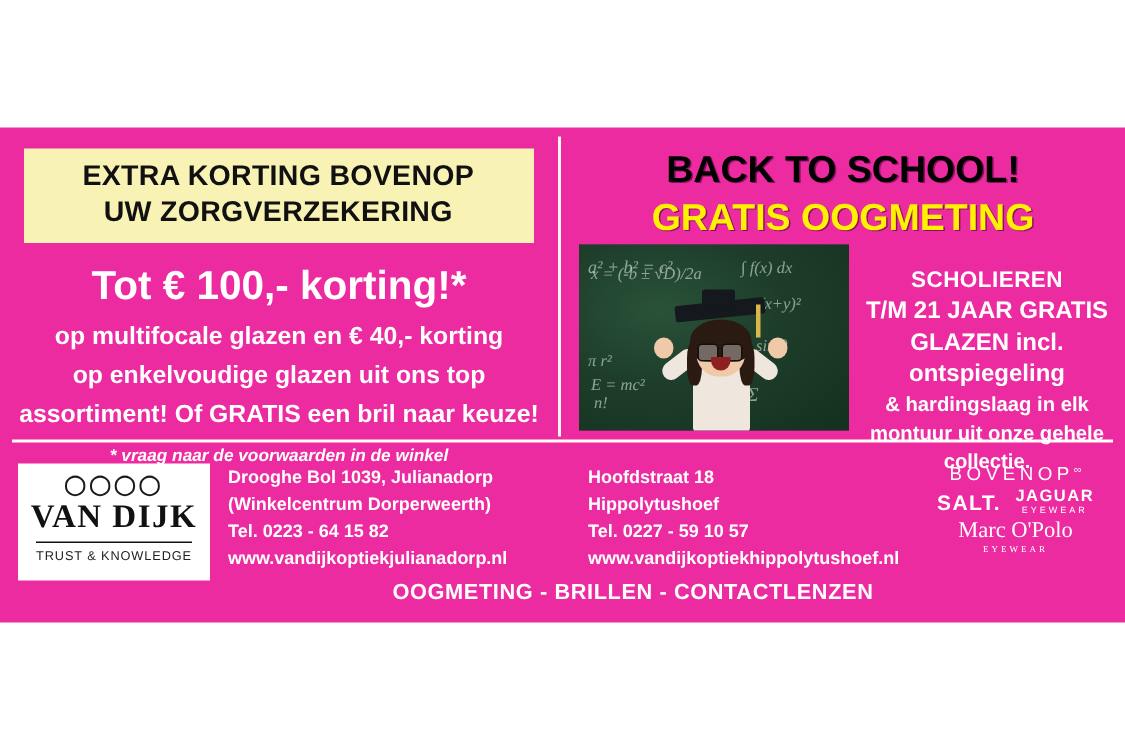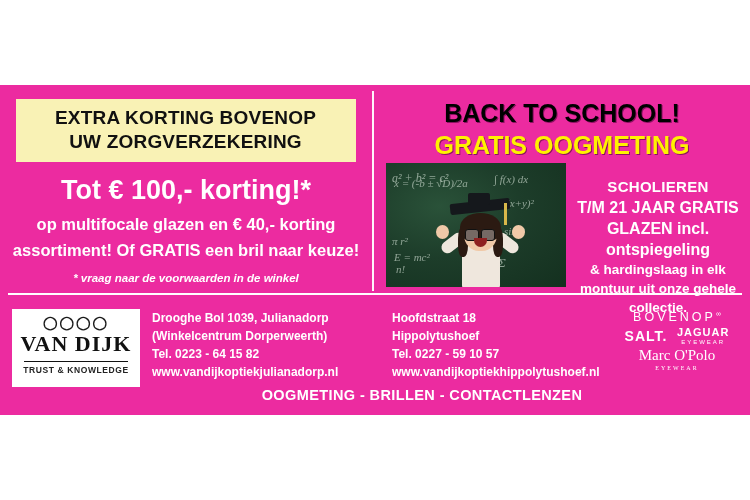--- a/index.html
+++ b/index.html
@@ -307,21 +307,20 @@
   }
   .logo-rule {
     width: 104px; height: 1px;
     background: #111;
     margin: 4px auto 3px auto;
   }
   .logo-tag {
     font-size: 8.5px;
     letter-spacing: 0.6px;
     color: #222;
-    font-weight: bold;
   }
 
   .addr {
     position: absolute;
     color: #ffffff;
     font-size: 12px;
     line-height: 18px;
     font-weight: bold;
   }
   .addr.a1 { left: 152px; top: 12px; width: 230px; }
@@ -396,20 +395,21 @@
   <div class="top">
 
     <div class="half-left">
       <div class="yellow-band">
         <span class="l1">EXTRA KORTING BOVENOP</span>
         <span class="l2">UW ZORGVERZEKERING</span>
       </div>
       <div class="left-body">
         <div class="price">Tot € 100,- korting!*</div>
         <div class="line">op multifocale glazen en € 40,- korting</div>
+        <div class="line">op enkelvoudige glazen uit ons top</div>
         <div class="line">assortiment! Of GRATIS een bril naar keuze!</div>
         <div class="small">* vraag naar de voorwaarden in de winkel</div>
       </div>
     </div>
 
     <div class="divider-v"></div>
 
     <div class="half-right">
       <div class="bts">
         <div class="b1">BACK TO SCHOOL!</div>

